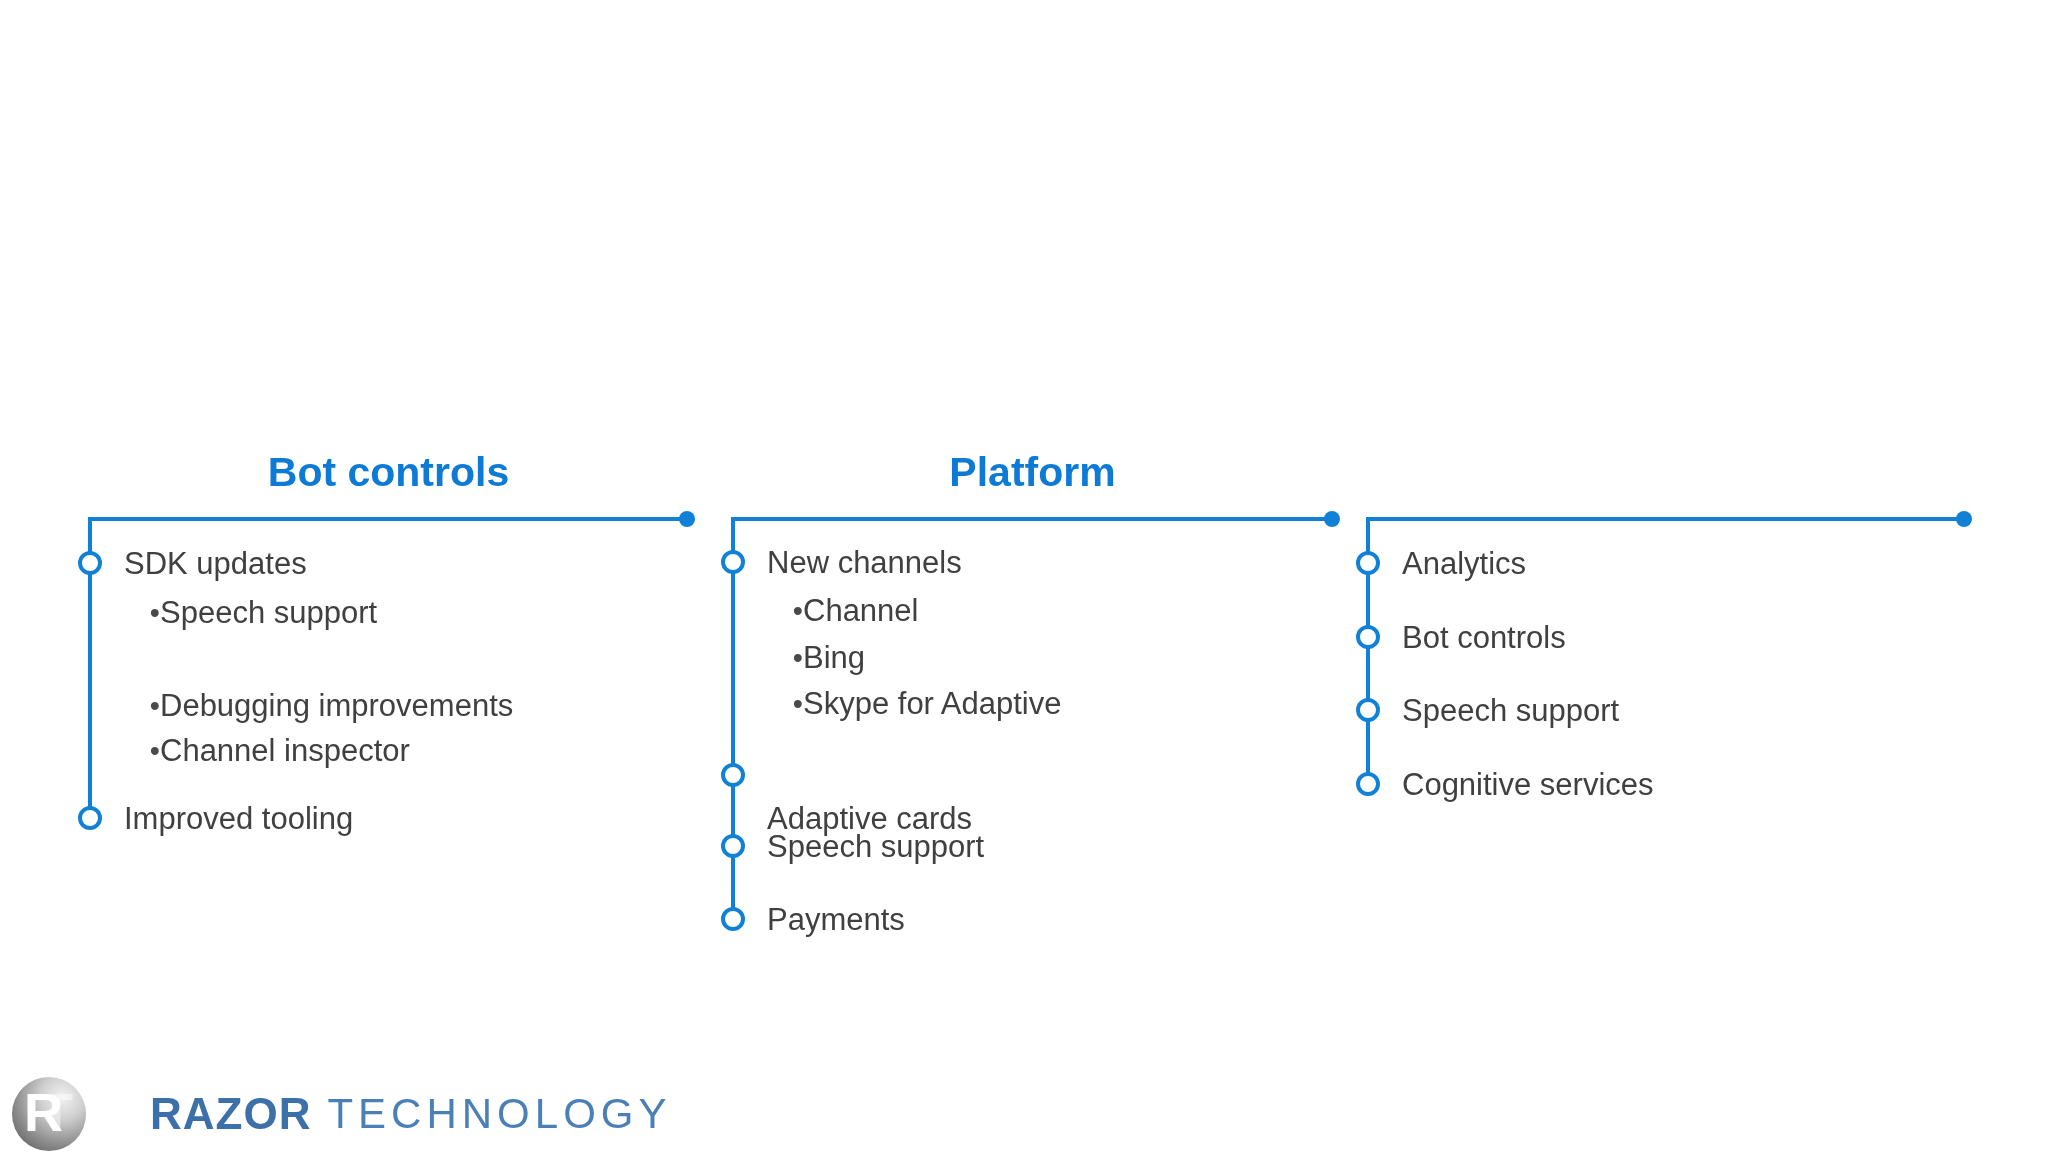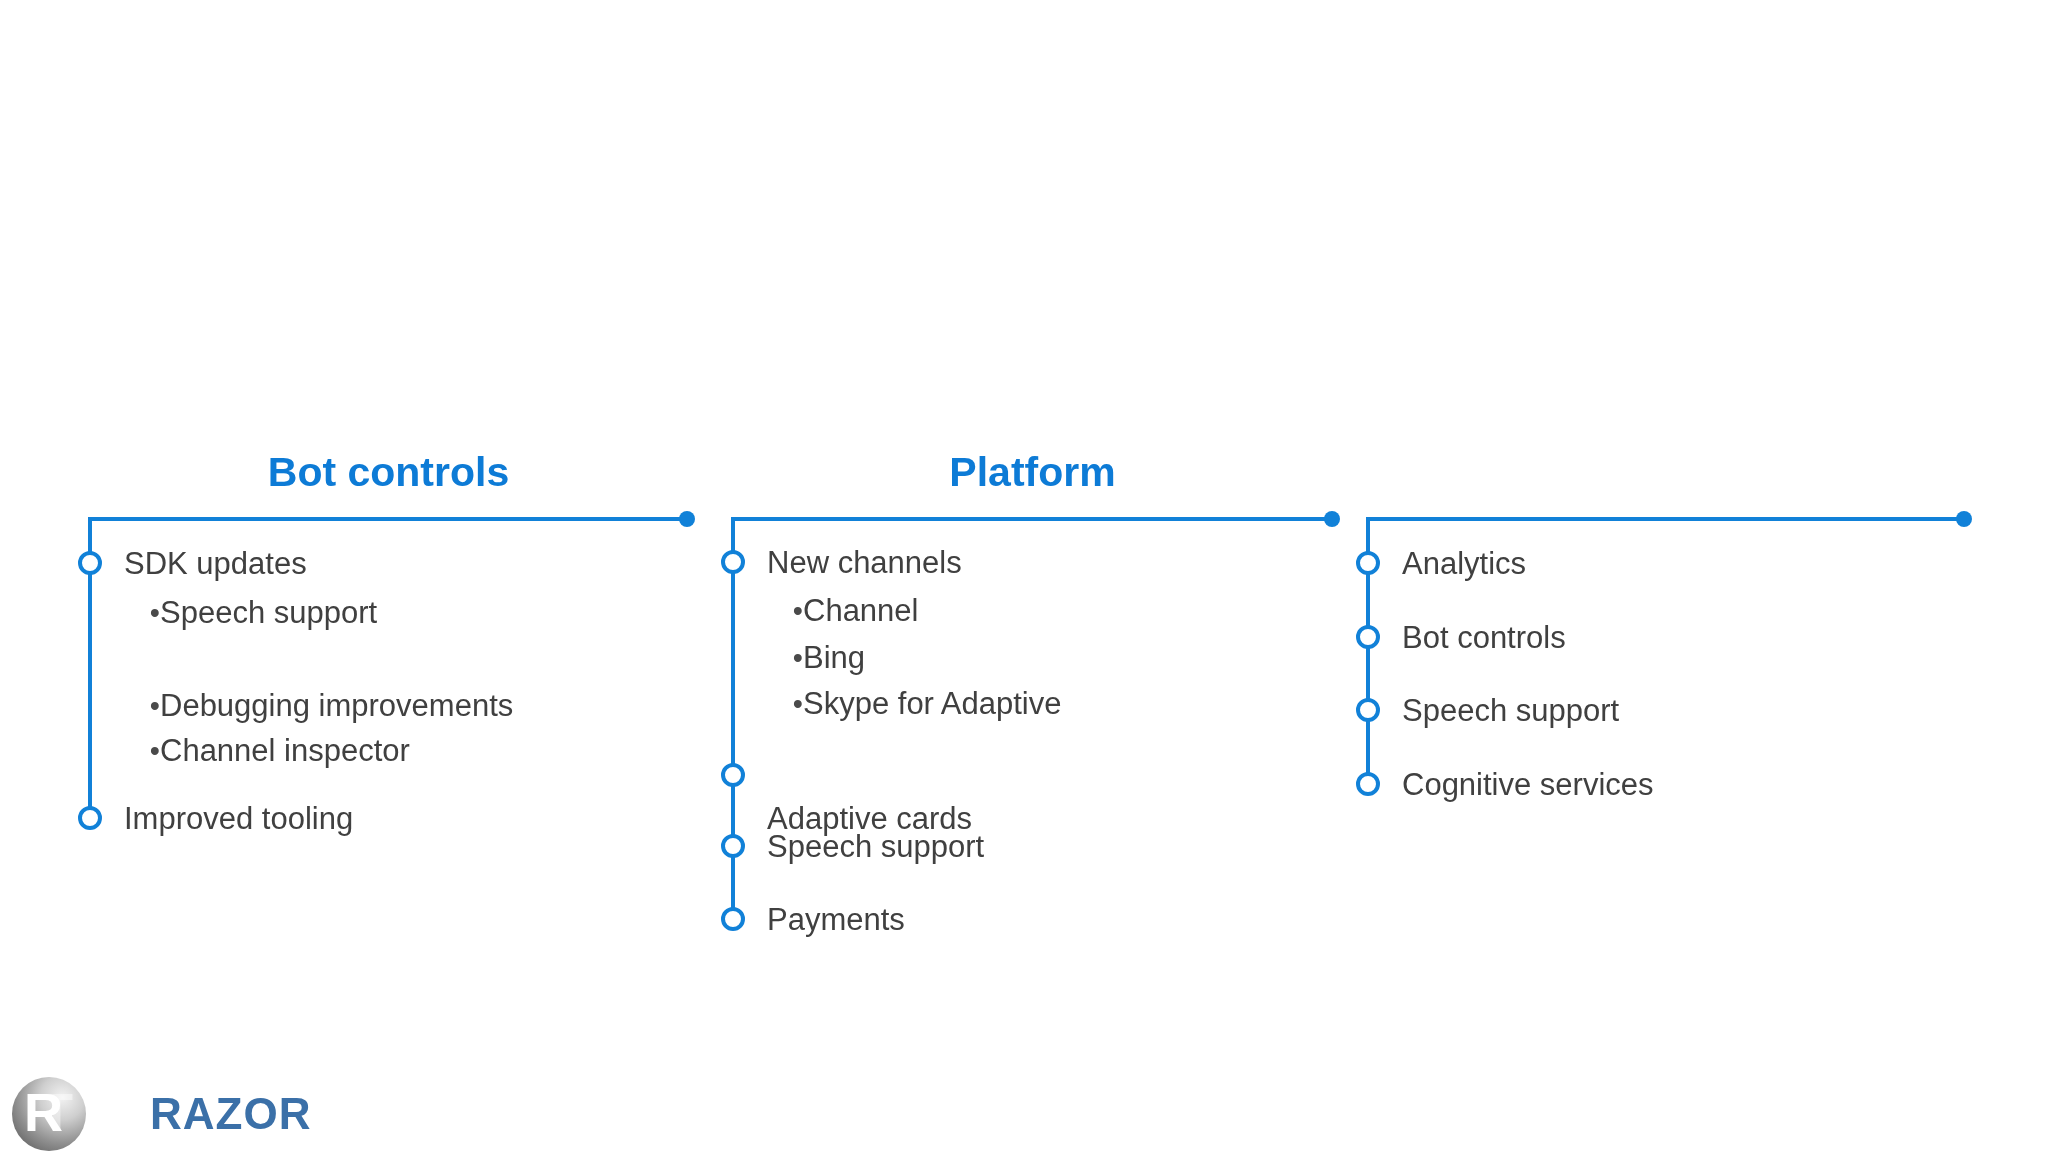--- a/index.html
+++ b/index.html
@@ -211,15 +211,16 @@
     <div class="node" style="top:772px"></div>
     <div class="item" style="top:784px">Cognitive services</div>
   </section>
 
   <footer class="brand">
     <div class="logo-circle">
       <span class="logo-t">T</span>
       <span class="logo-r">R</span>
     </div>
     <span class="brand-primary">RAZOR</span>
+    <span class="brand-secondary">TECHNOLOGY</span>
   </footer>
 
 </div>
 
 </body></html>

